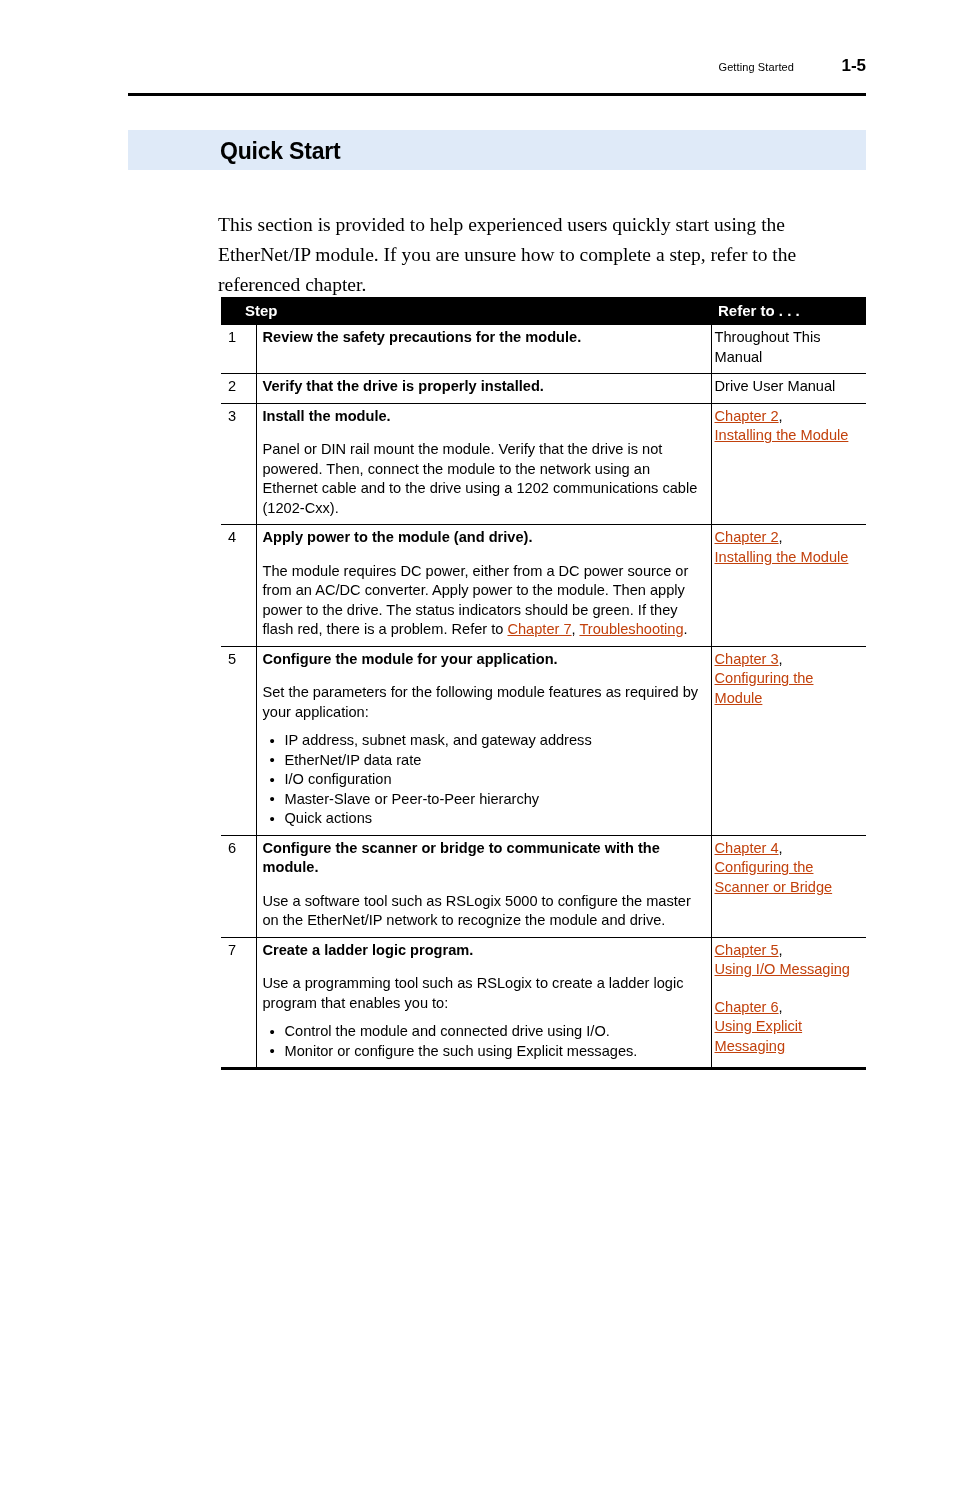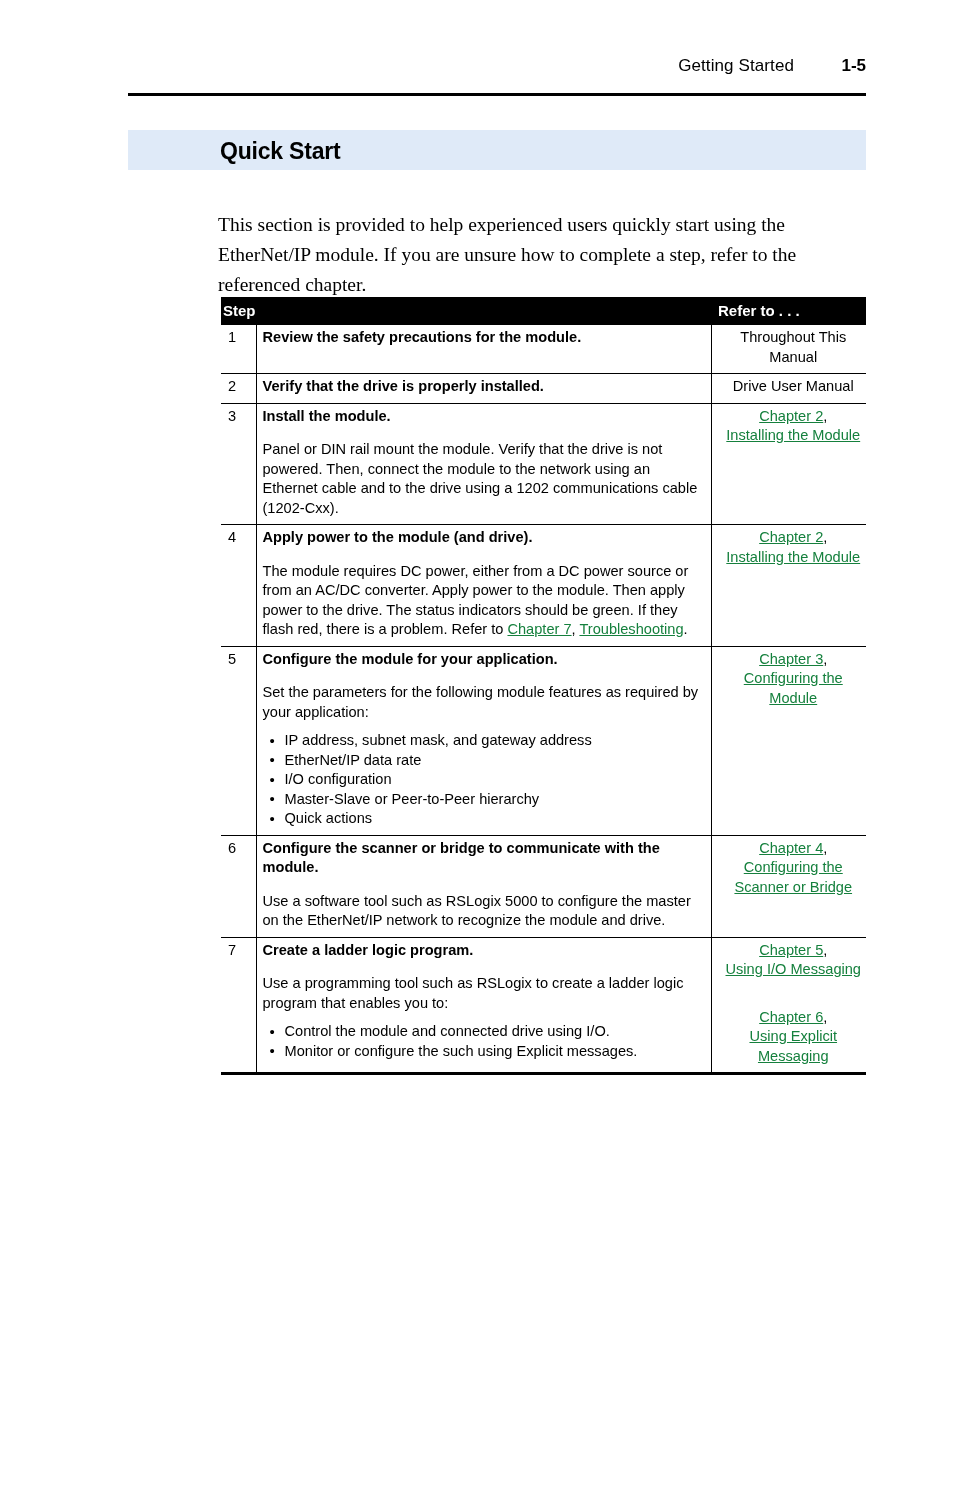--- a/index.html
+++ b/index.html
@@ -20,21 +20,21 @@
   .page-header {
     position: absolute;
     left: 128px;
     top: 56px;
     width: 738px;
     display: flex;
     align-items: baseline;
     justify-content: flex-end;
   }
   .page-header .chapter-name {
-    font-size: 17px;
+    font-size: 11px;
     font-weight: 400;
     letter-spacing: 0.1px;
   }
   .page-header .page-number {
     font-size: 17px;
     font-weight: bold;
     margin-left: 42px;
     min-width: 30px;
     text-align: right;
   }
@@ -95,21 +95,21 @@
     background: #000000;
     color: #ffffff;
     font-weight: bold;
     text-align: left;
     font-size: 15px;
     padding: 3px 0 4px 6px;
     border: none;
     vertical-align: middle;
     height: 20px;
   }
-  .qs-table thead th.h-step { padding-left: 2px; }
+  .qs-table thead th.h-step { padding-left: 24px; }
   .qs-table thead th.h-desc { padding-left: 6px; }
   .qs-table thead th.h-refer { padding-left: 7px; }
 
   .qs-table td {
     border-top: 1.3px solid #000;
     border-bottom: 1.3px solid #000;
     vertical-align: top;
     padding: 3px 6px 6px 6px;
     line-height: 19.5px;
   }
@@ -118,23 +118,22 @@
     padding-left: 7px;
     padding-right: 4px;
     border-right: 1.3px solid #000;
     font-size: 14.6px;
   }
   .qs-table td.cell-desc {
     border-right: 1.3px solid #000;
     padding-right: 8px;
   }
   .qs-table td.cell-refer {
-    padding-left: 11px;
+    padding-left: 3px;
     padding-right: 2px;
-    text-align: center;
   }
   .qs-table tbody tr:last-child td {
     border-bottom: 3.5px solid #000;
   }
 
   .title-line {
     font-weight: bold;
     display: block;
   }
   .body-line {
@@ -155,27 +154,27 @@
   ul.bullets li::before {
     content: "\2022";
     position: absolute;
     left: -15px;
     top: -0.5px;
     font-size: 15px;
   }
 
   a.xref,
   .xref {
-    color: #15803d;
+    color: #c2410c;
   }
   .refer-group {
     display: block;
   }
   .refer-group + .refer-group {
-    margin-top: 28px;
+    margin-top: 18px;
   }
   .refer-plain {
     display: block;
   }
   .comma { color: #000; text-decoration: none; }
 </style>
 </head>
 <body>
 
 <div class="page-header">

